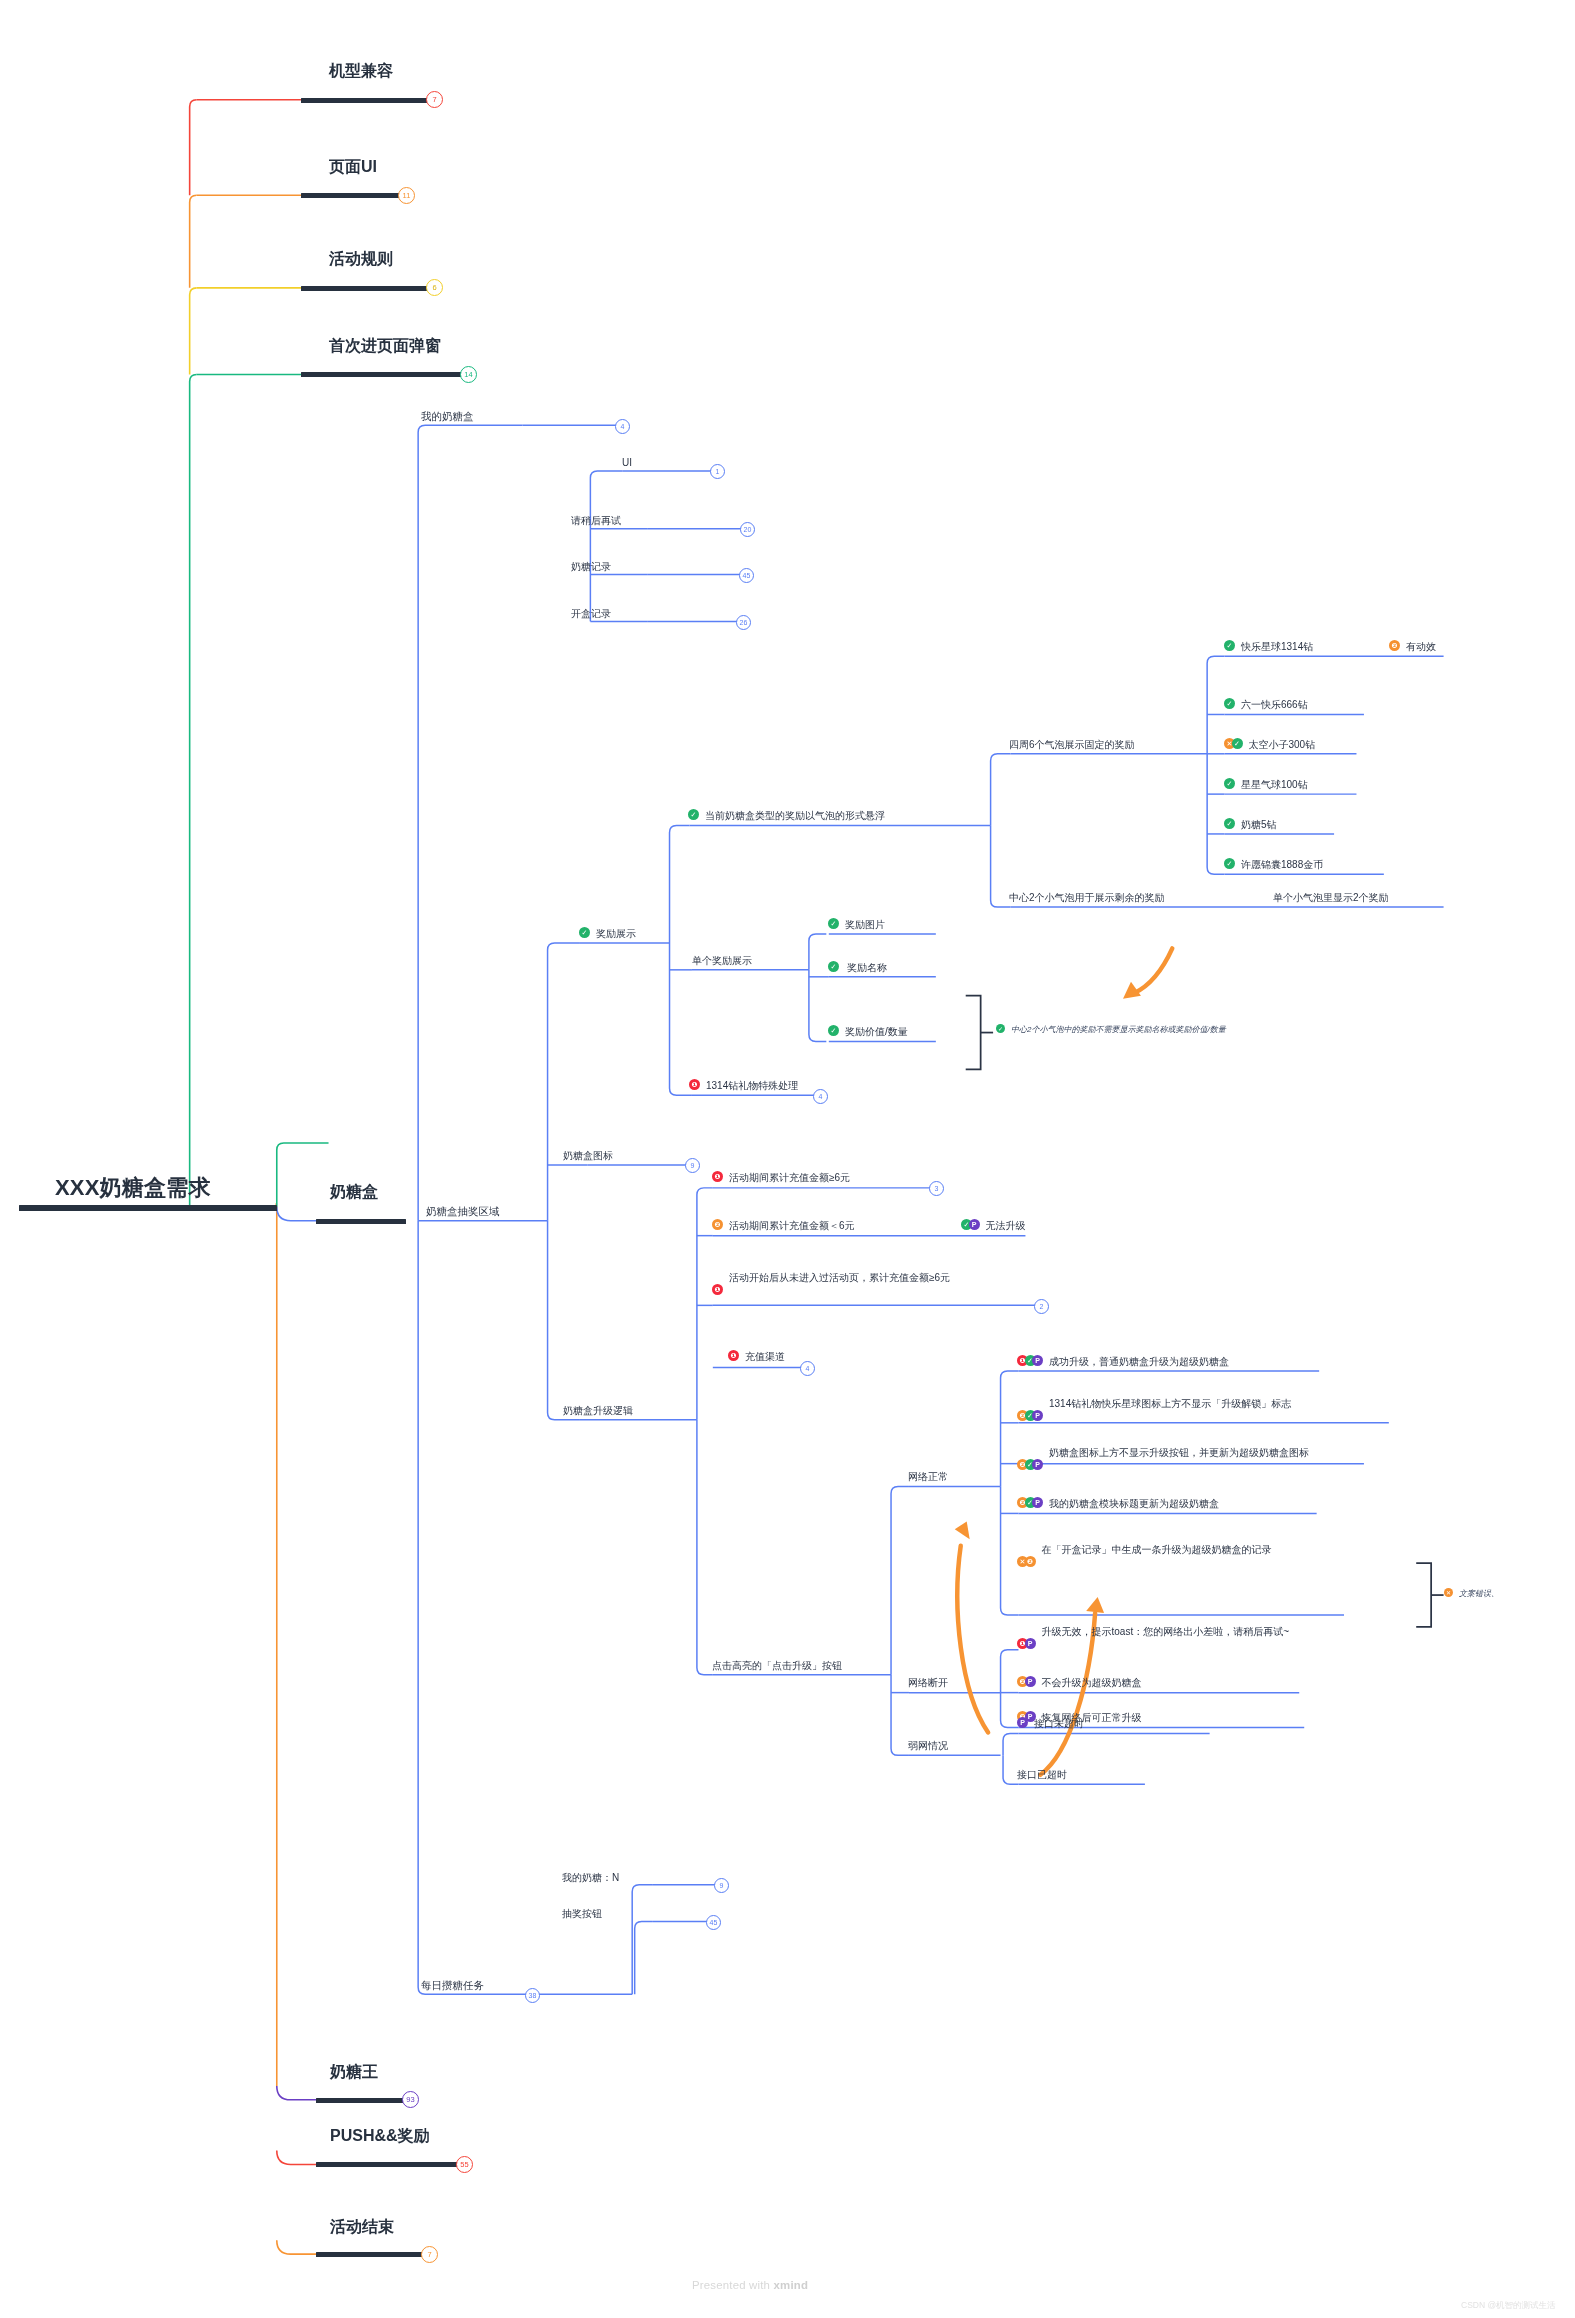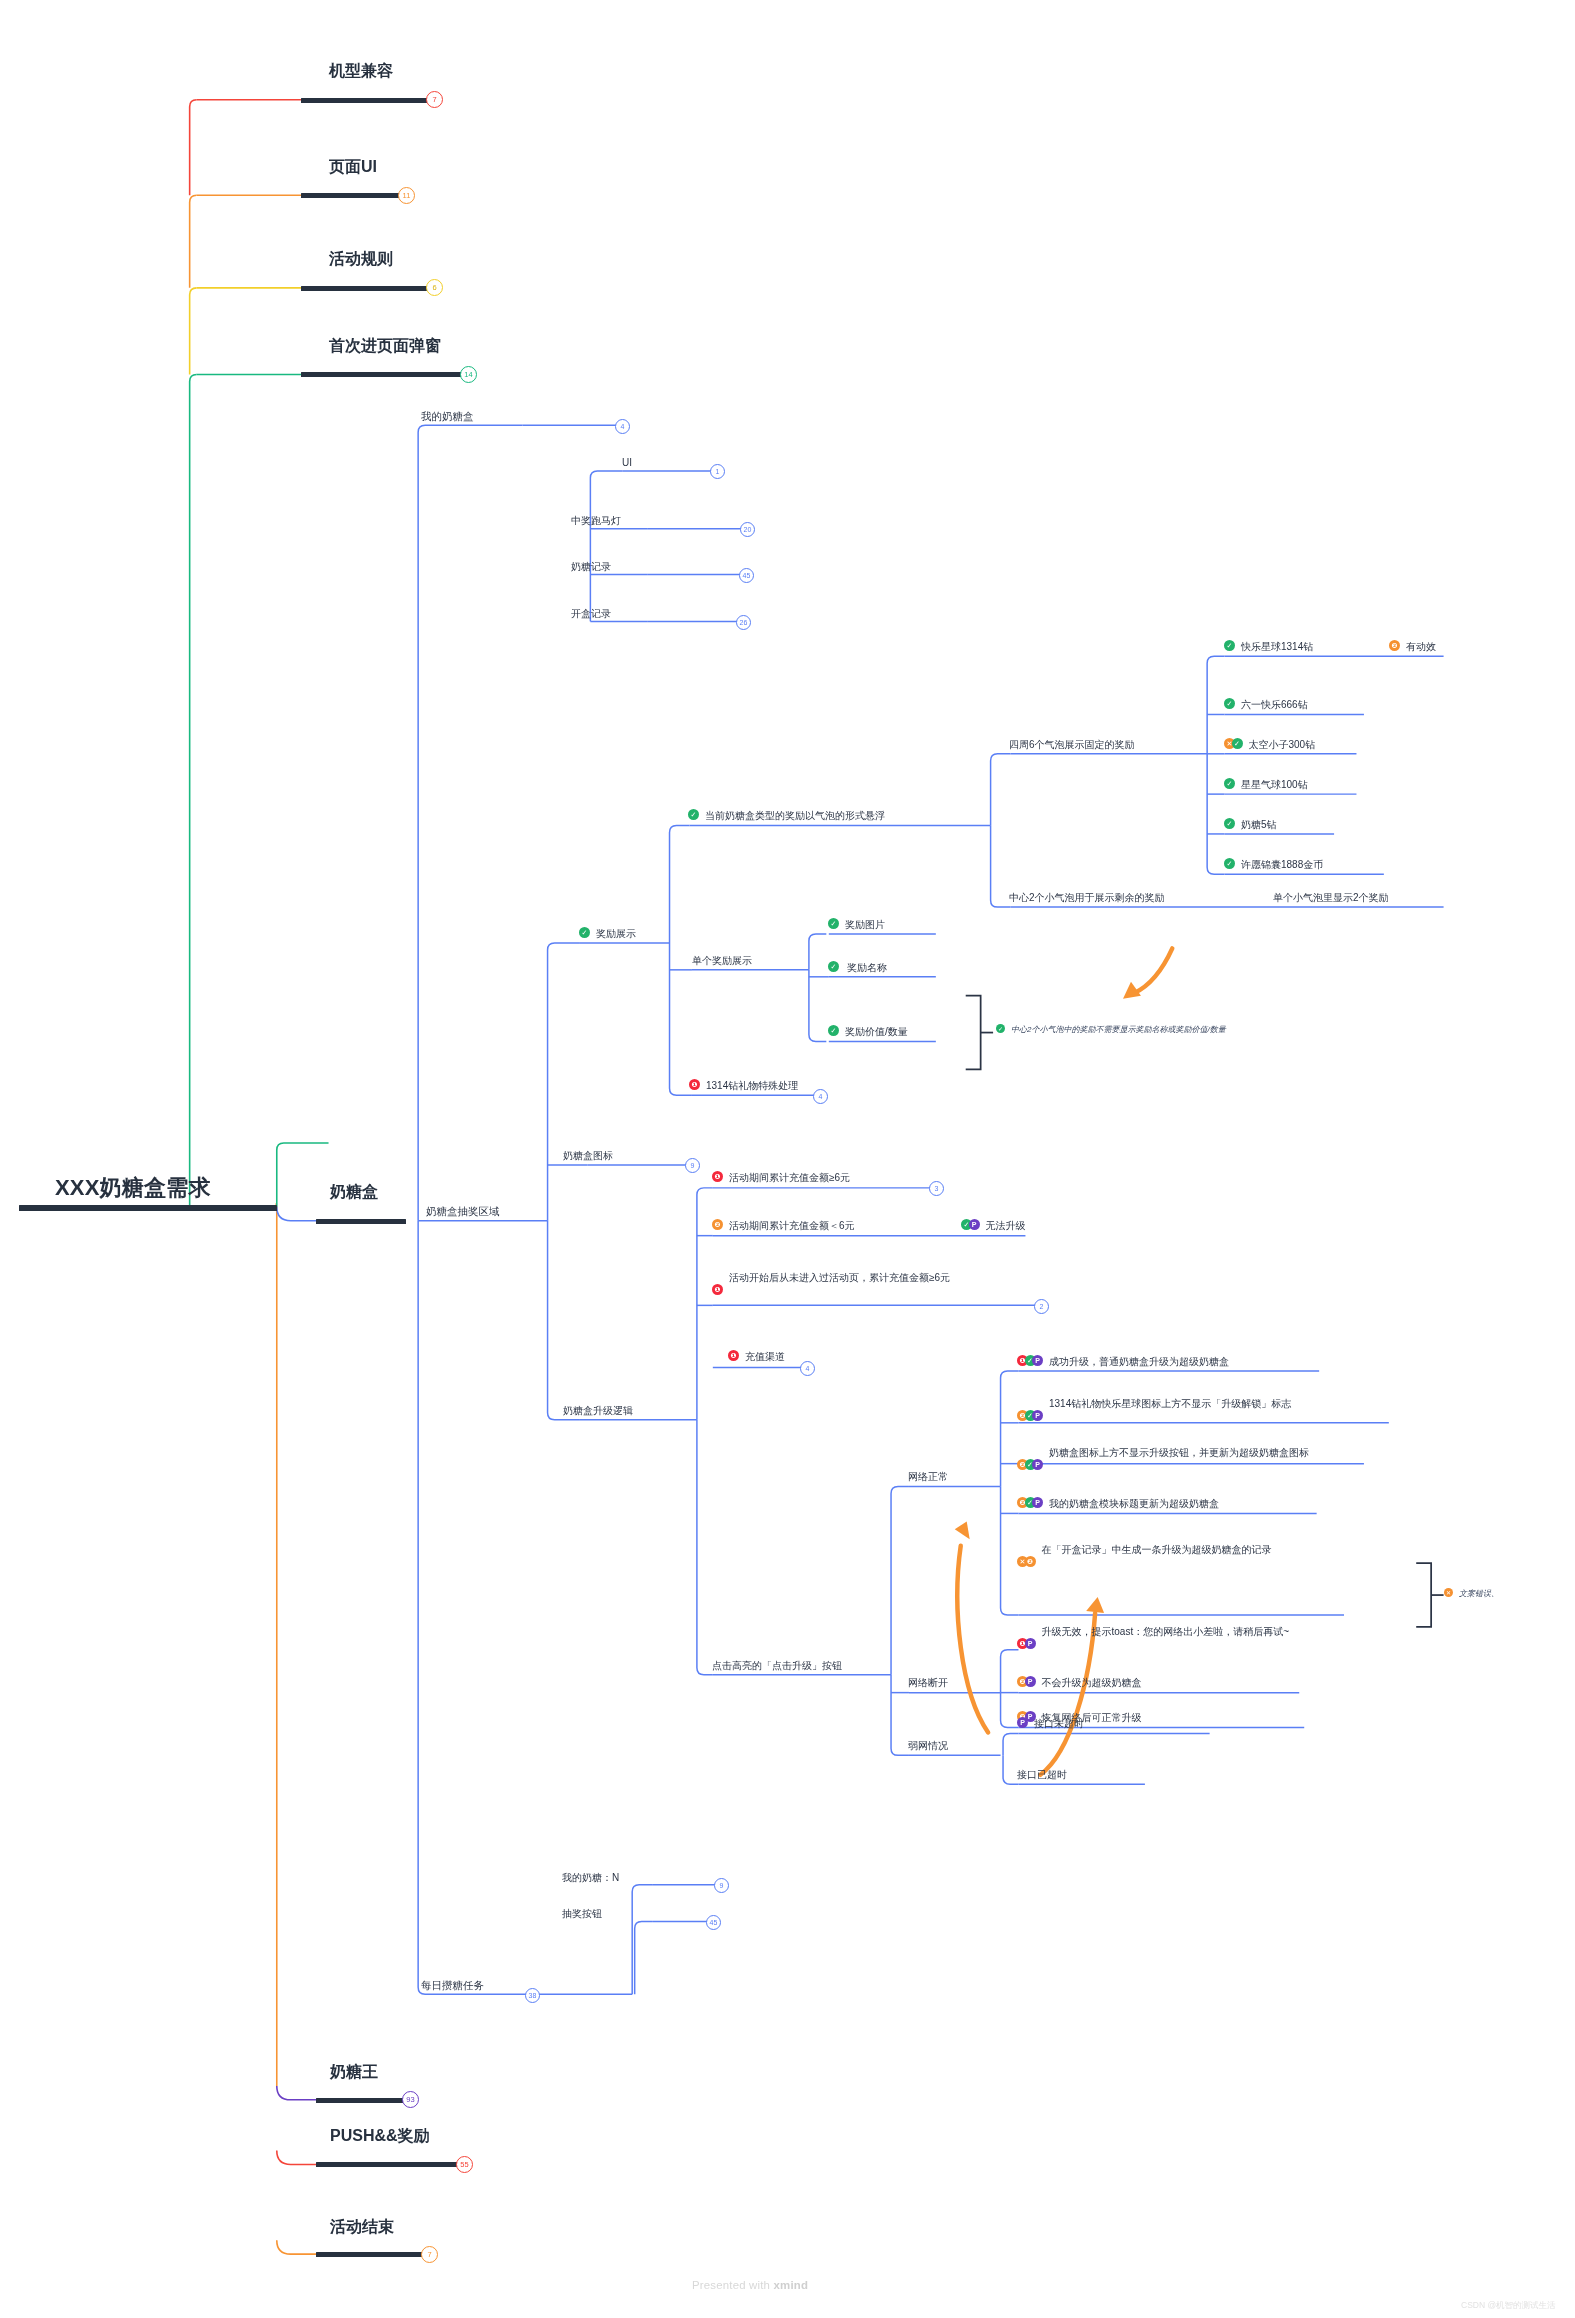--- a/index.html
+++ b/index.html
@@ -279,21 +279,21 @@
   <div class="badge sm" style="left:615px;top:419px;border:1px solid #5a7ff5;color:#5a7ff5;">4</div>
 
   <div class="node lvl3" style="left:426px;top:1205px;">奶糖盒抽奖区域</div>
 
   <div class="node lvl3" style="left:421px;top:1979px;">每日攒糖任务</div>
   <div class="badge sm" style="left:525px;top:1988px;border:1px solid #5a7ff5;color:#5a7ff5;">38</div>
 
   <div class="node lvl4" style="left:622px;top:457px;">UI</div>
   <div class="badge sm" style="left:710px;top:464px;border:1px solid #5a7ff5;color:#5a7ff5;">1</div>
 
-  <div class="node lvl4" style="left:571px;top:514px;">中奖跑马灯</div>
+  <div class="node lvl4" style="left:571px;top:514px;">请稍后再试</div>
   <div class="badge sm" style="left:740px;top:522px;border:1px solid #5a7ff5;color:#5a7ff5;">20</div>
 
   <div class="node lvl4" style="left:571px;top:560px;">奶糖记录</div>
   <div class="badge sm" style="left:739px;top:568px;border:1px solid #5a7ff5;color:#5a7ff5;">45</div>
 
   <div class="node lvl4" style="left:571px;top:607px;">开盒记录</div>
   <div class="badge sm" style="left:736px;top:615px;border:1px solid #5a7ff5;color:#5a7ff5;">26</div>
 
   <div class="node lvl4" style="left:562px;top:1871px;">我的奶糖：N</div>
   <div class="badge sm" style="left:714px;top:1878px;border:1px solid #5a7ff5;color:#5a7ff5;">9</div>

